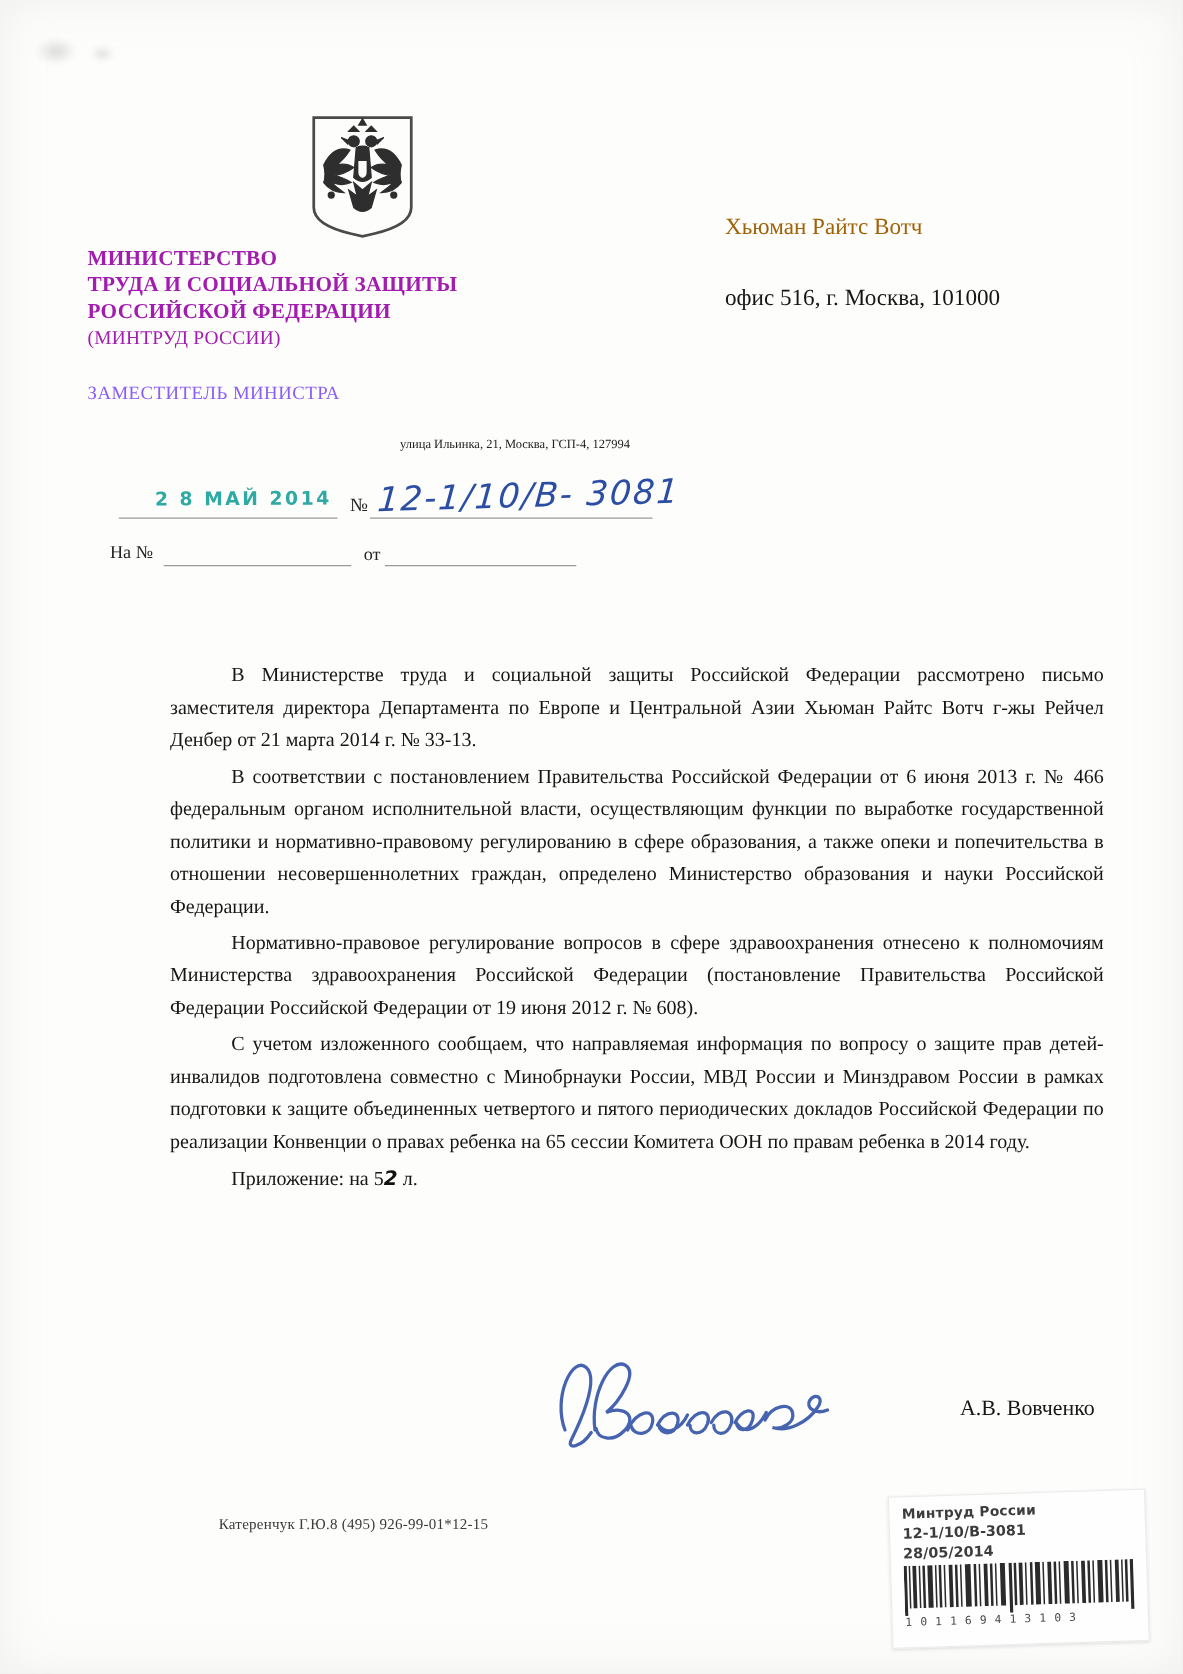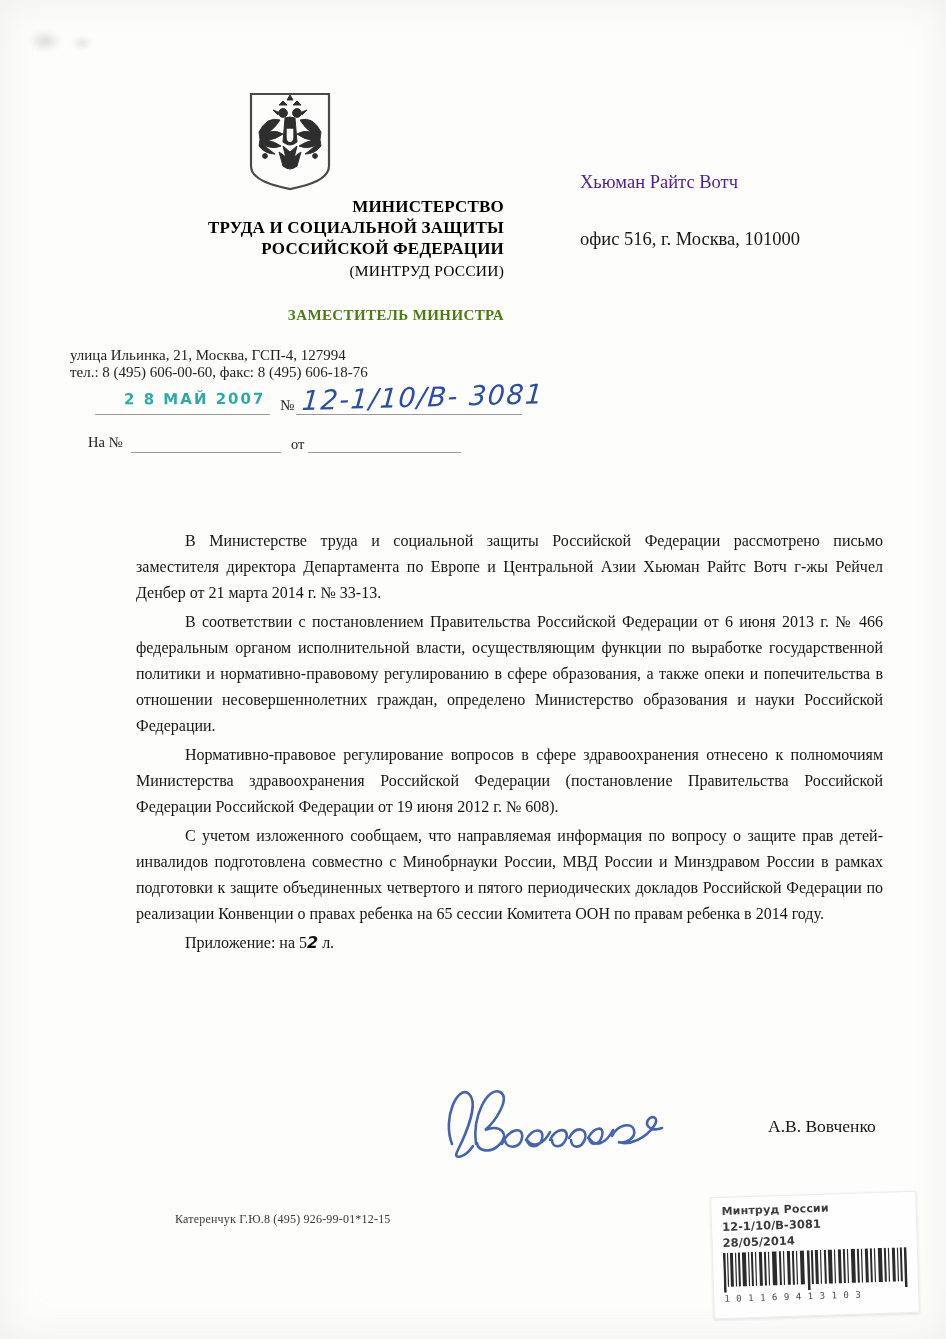--- a/index.html
+++ b/index.html
@@ -19,31 +19,31 @@
   .smudge{position:absolute;border-radius:50%;filter:blur(2px);opacity:.5;}
   .smudge.a{left:28px;top:30px;width:34px;height:22px;
     background:radial-gradient(ellipse at center, #b9b9b9 0%, transparent 70%);}
   .smudge.b{left:72px;top:36px;width:20px;height:14px;
     background:radial-gradient(ellipse at center, #c4c4c4 0%, transparent 70%);}
 
   
   .emblem{position:absolute;left:247px;top:90px;width:86px;height:101px;}
   .lh-title{
     position:absolute;left:70px;top:196px;width:434px;
-    text-align:right;font-weight:bold;font-size:17px;line-height:21px;
-    letter-spacing:.2px;color:#000000;
+    text-align:left;font-weight:bold;font-size:17px;line-height:21px;
+    letter-spacing:.2px;color:#a21caf;
   }
   .lh-title .short{font-weight:normal;font-size:15.5px;padding-top:1px;}
   .lh-post{
-    position:absolute;left:70px;top:307px;width:434px;text-align:right;
-    font-weight:bold;font-size:15px;letter-spacing:.4px;color:#4d7c0f;
+    position:absolute;left:70px;top:307px;width:434px;text-align:left;
+    font-weight:normal;font-size:15px;letter-spacing:.4px;color:#8b5cf6;
   }
   .lh-addr{
-    position:absolute;left:70px;top:347px;width:434px;text-align:left;
-    font-size:15px;line-height:17px;color:#222;
+    position:absolute;left:70px;top:347px;width:434px;text-align:right;
+    font-size:10px;line-height:17px;color:#222;
   }
 
   
   .stamp-date{
     position:absolute;left:124px;top:390px;
     font-family:"DejaVu Sans", sans-serif;font-weight:bold;
     font-size:15px;letter-spacing:2px;color:#2fa9a4;
     transform:rotate(-.3deg);
   }
   .uline{position:absolute;border-bottom:1.5px solid #9a9a9a;height:0;}
@@ -55,21 +55,21 @@
     font-size:27px;letter-spacing:1.5px;color:#2b4da3;
     transform:rotate(-1.6deg) skewX(-6deg);white-space:nowrap;
   }
   .ul-number{left:296px;top:414px;width:226px;}
   .na-no{position:absolute;left:88px;top:434px;font-size:14.5px;color:#222;}
   .ul-nano{left:131px;top:452px;width:150px;}
   .ot-label{position:absolute;left:291px;top:436px;font-size:14.5px;color:#222;font-family:Liberation Serif, serif;}
   .ul-ot{left:308px;top:452px;width:153px;}
 
   
-  .recipient-name{position:absolute;left:580px;top:172px;font-size:18.5px;color:#4c1d95;}
+  .recipient-name{position:absolute;left:580px;top:172px;font-size:18.5px;color:#a16207;}
   .recipient-addr{position:absolute;left:580px;top:226px;font-size:18.5px;line-height:27px;color:#161616;}
 
   
   .body-text{
     position:absolute;left:136px;top:528px;width:747px;
     font-size:16px;line-height:26px;text-align:justify;color:#161616;
   }
   .body-text p{margin:0 0 3px 0;text-indent:49px;}
   .attach{margin-top:2px;text-indent:49px;}
   .hand-digit{
@@ -141,24 +141,23 @@
     <div>МИНИСТЕРСТВО</div>
     <div>ТРУДА И СОЦИАЛЬНОЙ ЗАЩИТЫ</div>
     <div>РОССИЙСКОЙ ФЕДЕРАЦИИ</div>
     <div class="short">(МИНТРУД РОССИИ)</div>
   </div>
 
   <div class="lh-post">ЗАМЕСТИТЕЛЬ МИНИСТРА</div>
 
   <div class="lh-addr">
     <div>улица Ильинка, 21, Москва, ГСП-4, 127994</div>
-    <div>тел.: 8 (495) 606-00-60, факс: 8 (495) 606-18-76</div>
-  </div>
-
-  <div class="stamp-date">2 8 МАЙ 2007</div>
+  </div>
+
+  <div class="stamp-date">2 8 МАЙ 2014</div>
   <div class="uline ul-date"></div>
   <div class="no-symbol">№</div>
   <div class="hand-number">12-1/10/В- 3081</div>
   <div class="uline ul-number"></div>
 
   <div class="na-no">На №</div>
   <div class="uline ul-nano"></div>
   <div class="ot-label">от</div>
   <div class="uline ul-ot"></div>
 

